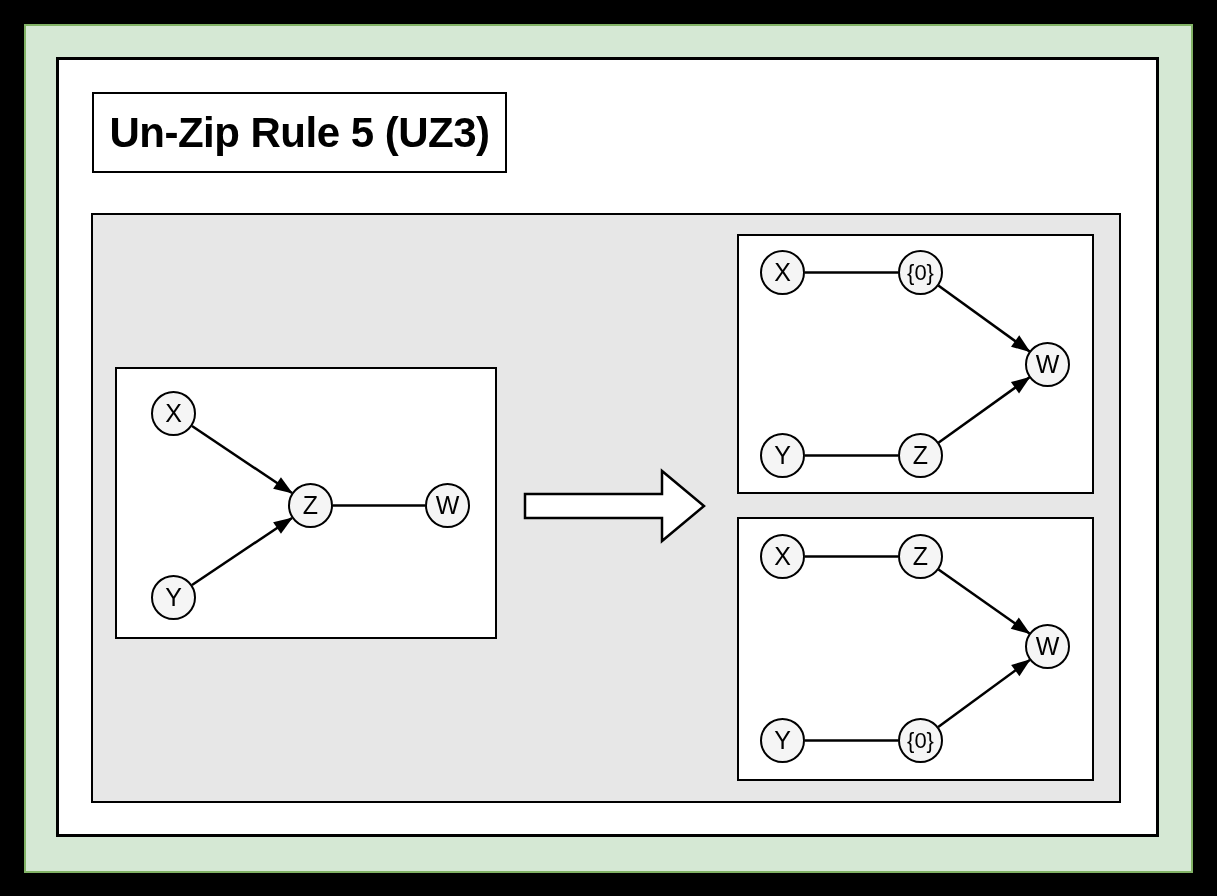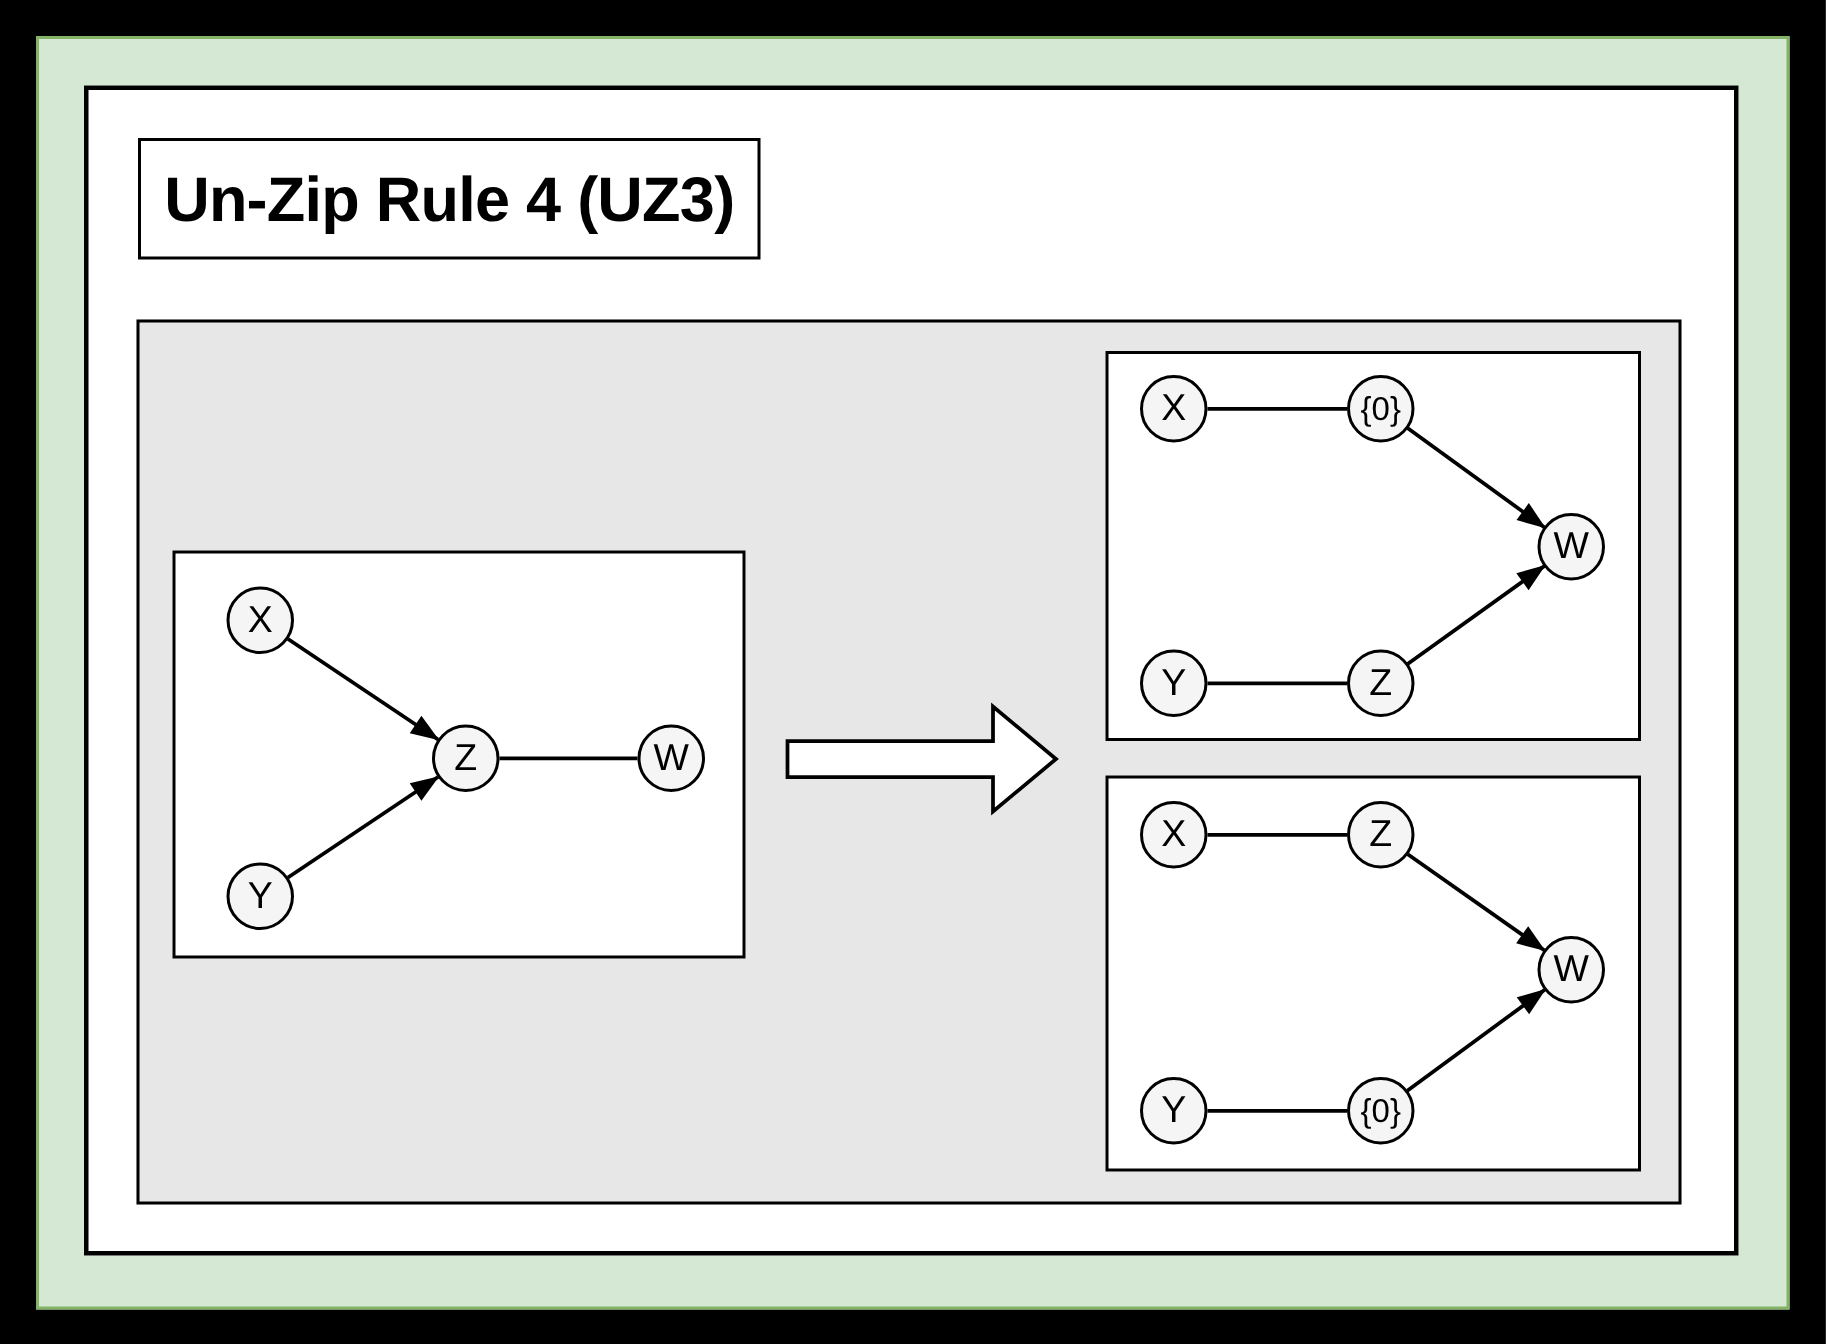--- a/index.html
+++ b/index.html
@@ -47,21 +47,21 @@
 </style>
 </head>
 <body>
 
 <div class="page">
   <div class="green-frame"></div>
 
   <div class="canvas">
 
     <div class="title-box">
-      <span class="title-text">Un-Zip Rule 4 (UZ3)</span>
+      <span class="title-text">Un-Zip Rule 5 (UZ3)</span>
     </div>
 
     <div class="rule-panel">
 
       <div class="graph-box source-box">
         <svg width="377" height="267" viewBox="0 0 377 267">
           <defs>
             <marker id="ah-src" markerUnits="userSpaceOnUse" markerWidth="21" markerHeight="16" viewBox="0 0 21 16" refX="19" refY="8" orient="auto">
               <path d="M1,1 L20,8 L1,15 z" fill="#000"></path>
             </marker>

